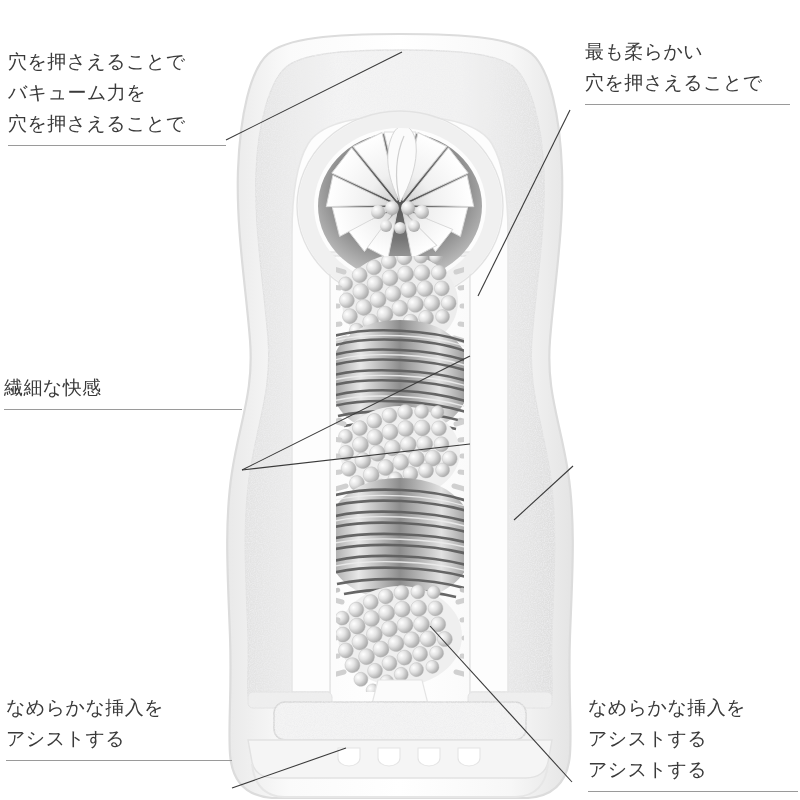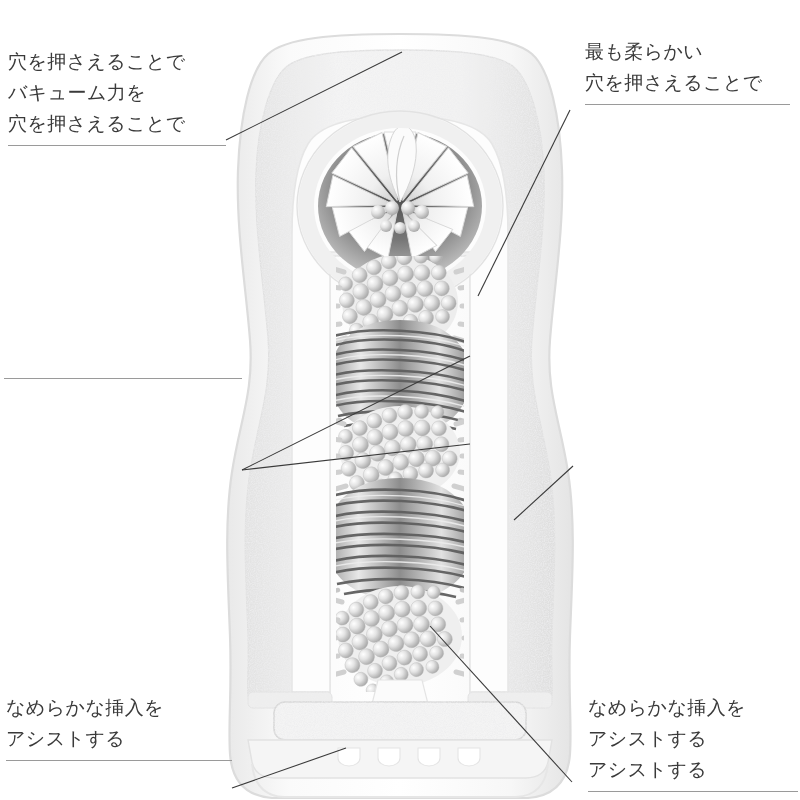--- a/index.html
+++ b/index.html
@@ -533,20 +533,21 @@
     <span class="rule"></span>
   </div>
 
   <div class="callout cl-softgel">
     <span class="cline">最も柔らかい</span>
     <span class="cline">穴を押さえることで</span>
     <span class="rule"></span>
   </div>
 
   <div class="callout cl-detail">
+    <span class="cline">繊細な快感</span>
     <span class="rule"></span>
   </div>
 
 
   <div class="callout cl-pad">
     <span class="cline">なめらかな挿入を</span>
     <span class="cline">アシストする</span>
     <span class="rule"></span>
   </div>
 

